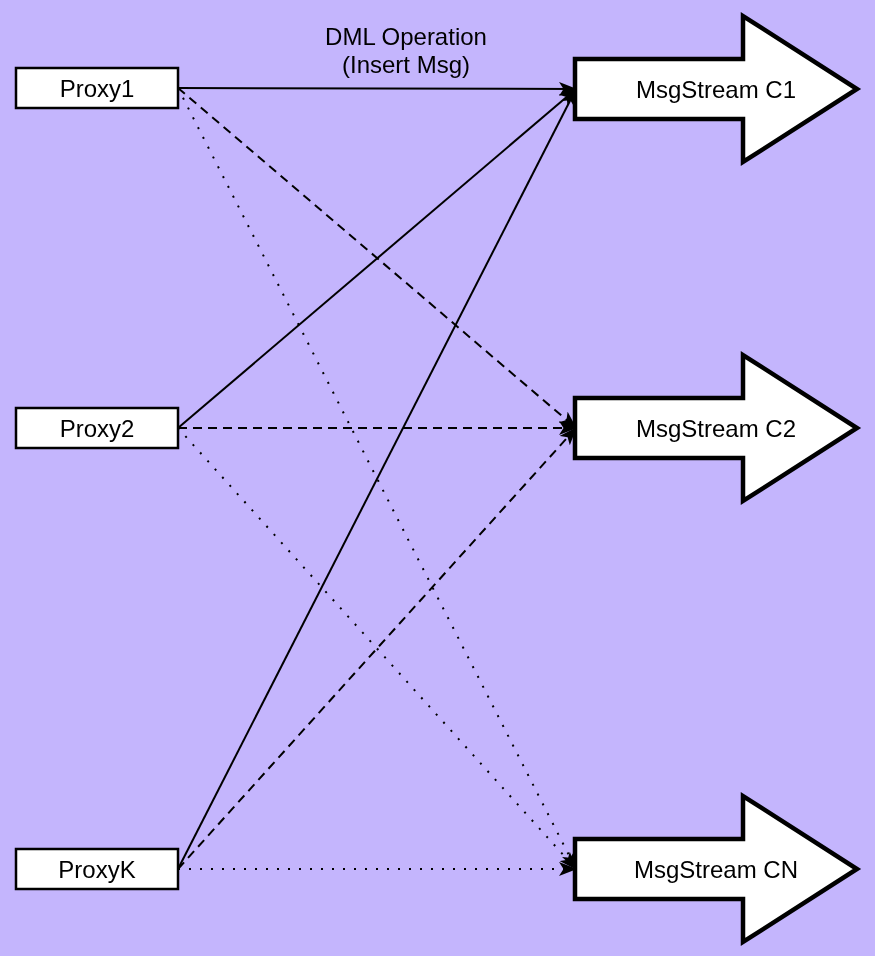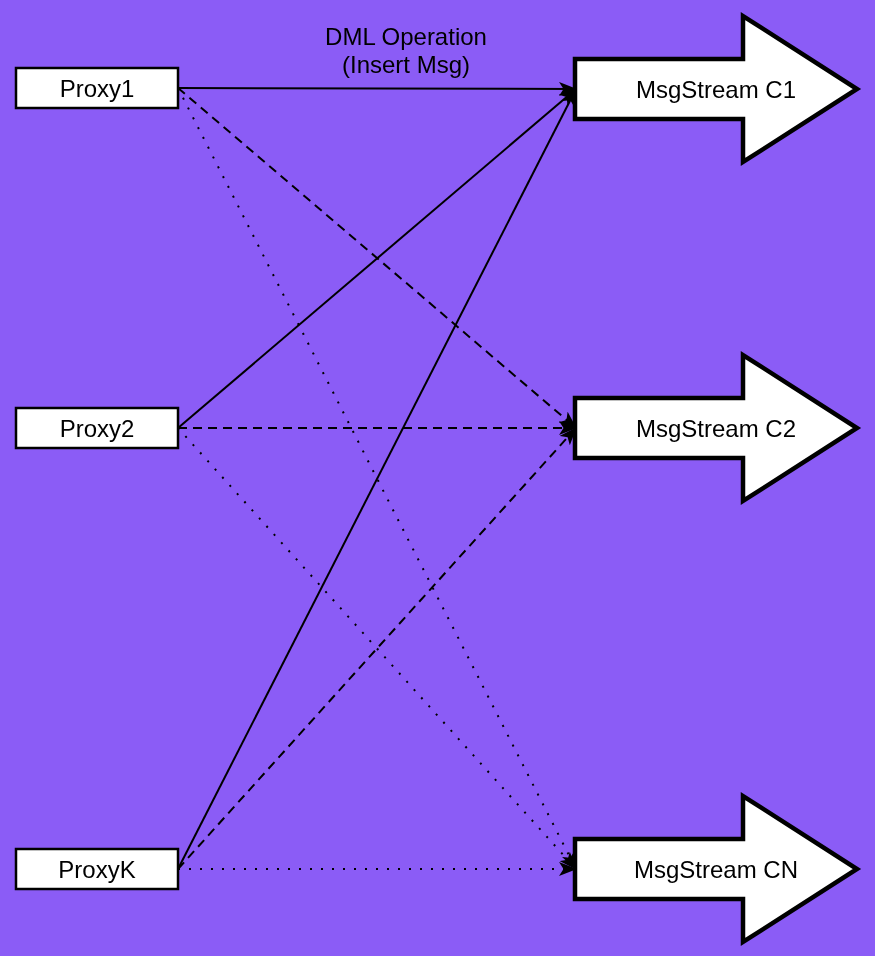--- a/index.html
+++ b/index.html
@@ -4,21 +4,21 @@
 <style>
   html, body {
     margin: 0;
     padding: 0;
     background: #ffffff;
   }
   .canvas {
     position: relative;
     width: 875px;
     height: 956px;
-    background: #8b5cf6;
+    background: #c4b5fd;
     overflow: hidden;
   }
   svg { display: block; }
   .diagram-text {
     font-family: "Liberation Sans", "DejaVu Sans", sans-serif;
     font-size: 24px;
     fill: #000000;
     text-anchor: middle;
   }
   .proxy-box {

